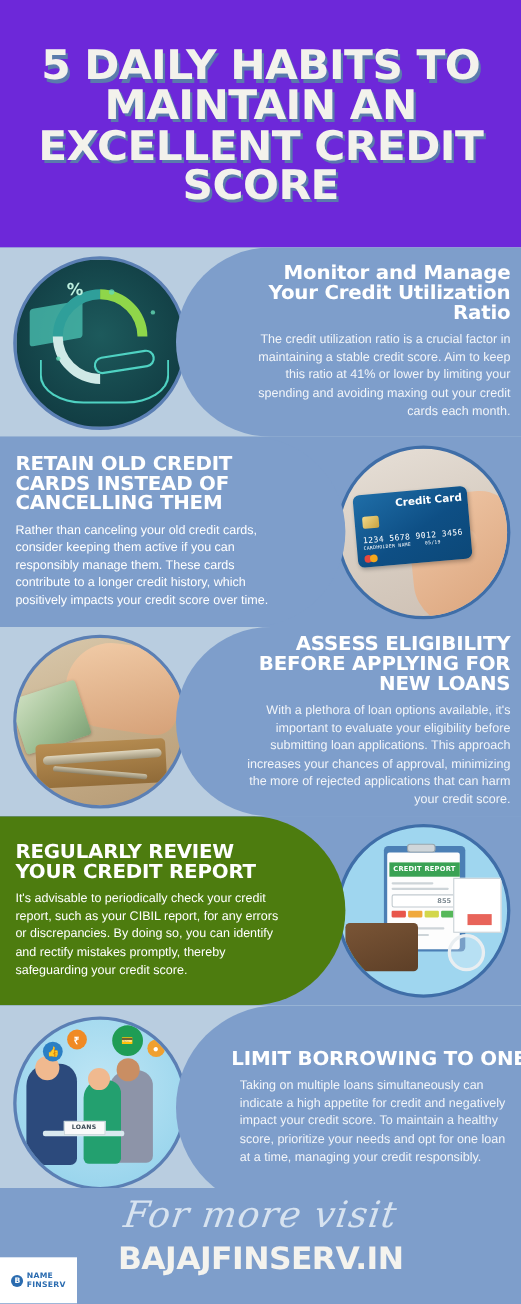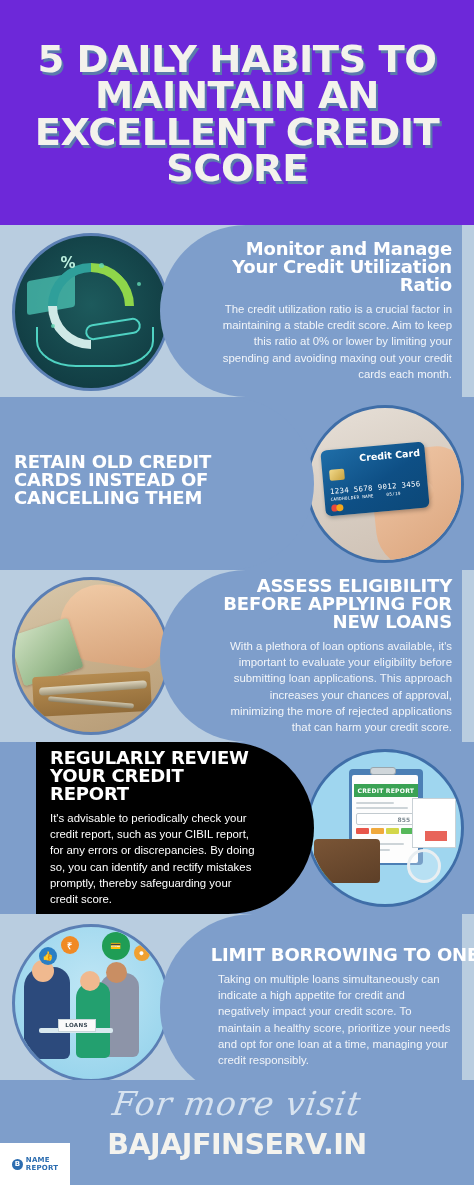--- a/index.html
+++ b/index.html
@@ -41,21 +41,21 @@
   
   .panel {
     position:absolute; top:0; bottom:0;
     background:#7e9ecb;
     display:flex; flex-direction:column; justify-content:center;
   }
   .panel.dark-on-light { background:#7e9ecb; }
   .panel.light-on-dark { background:#b9cde0; }
 
   .panel.right {
-    right:12px; left:160px;
+    right:0; left:160px;
     border-top-left-radius:220px;
     border-bottom-left-radius:220px;
     padding:6px 10px 6px 58px;
     text-align:right;
     justify-content:center;
   }
   .panel.left {
     left:0; right:160px;
     border-top-right-radius:220px;
     border-bottom-right-radius:220px;
@@ -354,21 +354,21 @@
       <div class="g-arc"></div>
       <div class="g-hand"></div>
       <div class="g-thumb"></div>
       <div class="g-pct">%</div>
       <div class="g-dot" style="left:55%; top:18%; width:5px; height:5px;"></div>
       <div class="g-dot" style="left:24%; top:58%; width:4px; height:4px;"></div>
       <div class="g-dot" style="left:80%; top:30%; width:4px; height:4px;"></div>
     </div>
     <div class="panel right dark-on-light">
       <div class="sec-title">Monitor and Manage Your Credit Utilization Ratio</div>
-      <div class="sec-body">The credit utilization ratio is a crucial factor in maintaining a stable credit score. Aim to keep this ratio at 0% or lower by limiting your spending and avoiding maxing out your credit cards each month.</div>
+      <div class="sec-body">The credit utilization ratio is a crucial factor in maintaining a stable credit score. Aim to keep this ratio at 41% or lower by limiting your spending and avoiding maxing out your credit cards each month.</div>
     </div>
   </div>
 </div>
 
 <div class="section band-dark" style="height:173px;">
   <div class="sec-inner">
     <div class="circle ring-lt ill-card" style="right:10px; top:8px; width:158px; height:158px;">
       <div class="cc-hand"></div>
       <div class="cc-finger"></div>
       <div class="cc-card">
@@ -378,20 +378,21 @@
         <div class="cc-name">CARDHOLDER NAME</div>
         <div class="cc-name" style="left:62px; top:47px;">05/19</div>
         <div class="cc-mc">
             <i></i>
             <i></i>
           </div>
       </div>
     </div>
     <div class="panel left light-on-dark" style="background:#7e9ecb;">
       <div class="sec-title caps">Retain Old Credit Cards Instead of Cancelling Them</div>
+      <div class="sec-body">Rather than canceling your old credit cards, consider keeping them active if you can responsibly manage them. These cards contribute to a longer credit history, which positively impacts your credit score over time.</div>
     </div>
   </div>
 </div>
 
 <div class="section band-light" style="height:172px;">
   <div class="sec-inner">
     <div class="circle ring ill-trap" style="left:12px; top:7px; width:158px; height:158px;">
       <div class="mt-hand"></div>
       <div class="mt-money"></div>
       <div class="mt-base"></div>
@@ -429,21 +430,21 @@
       <div class="cr-line" style="left:31%; top:64%; width:34px; height:2px;"></div>
       <div class="cr-cards">
         <i style="left:0; background:#4fbf6a;"></i>
         <i style="left:14px; background:#e8564a;"></i>
       </div>
       <div class="cr-wallet"></div>
       <div class="cr-cal"></div>
       <div class="cr-calred"></div>
       <div class="cr-mag"></div>
     </div>
-    <div class="panel left light-on-dark" style="background:#000000;margin-left:36px;">
+    <div class="panel left light-on-dark" style="background:#4d7c0f;">
       <div class="sec-title caps">Regularly Review Your Credit Report</div>
       <div class="sec-body">It's advisable to periodically check your credit report, such as your CIBIL report, for any errors or discrepancies. By doing so, you can identify and rectify mistakes promptly, thereby safeguarding your credit score.</div>
     </div>
   </div>
 </div>
 
 <div class="section band-light" style="height:186px;">
   <div class="sec-inner">
     <div class="circle ring ill-loan" style="left:12px; top:10px; width:158px; height:158px;">
       <div class="ln-person" style="left:6%; top:26%; width:46px; height:92px; background:#2c4a7c; border-radius:20px 16px 6px 6px;"></div>
@@ -476,16 +477,16 @@
   </div>
 </div>
 
 <div class="footer">
   <div class="f-script">For more visit</div>
   <div class="f-url">BAJAJFINSERV.IN</div>
   <div class="logo-box">
     <div class="logo-mark">B</div>
     <div class="logo-txt">
       <div>NAME</div>
-      <div>REPORT</div>
+      <div>FINSERV</div>
     </div>
   </div>
 </div>
 
 </body></html>

